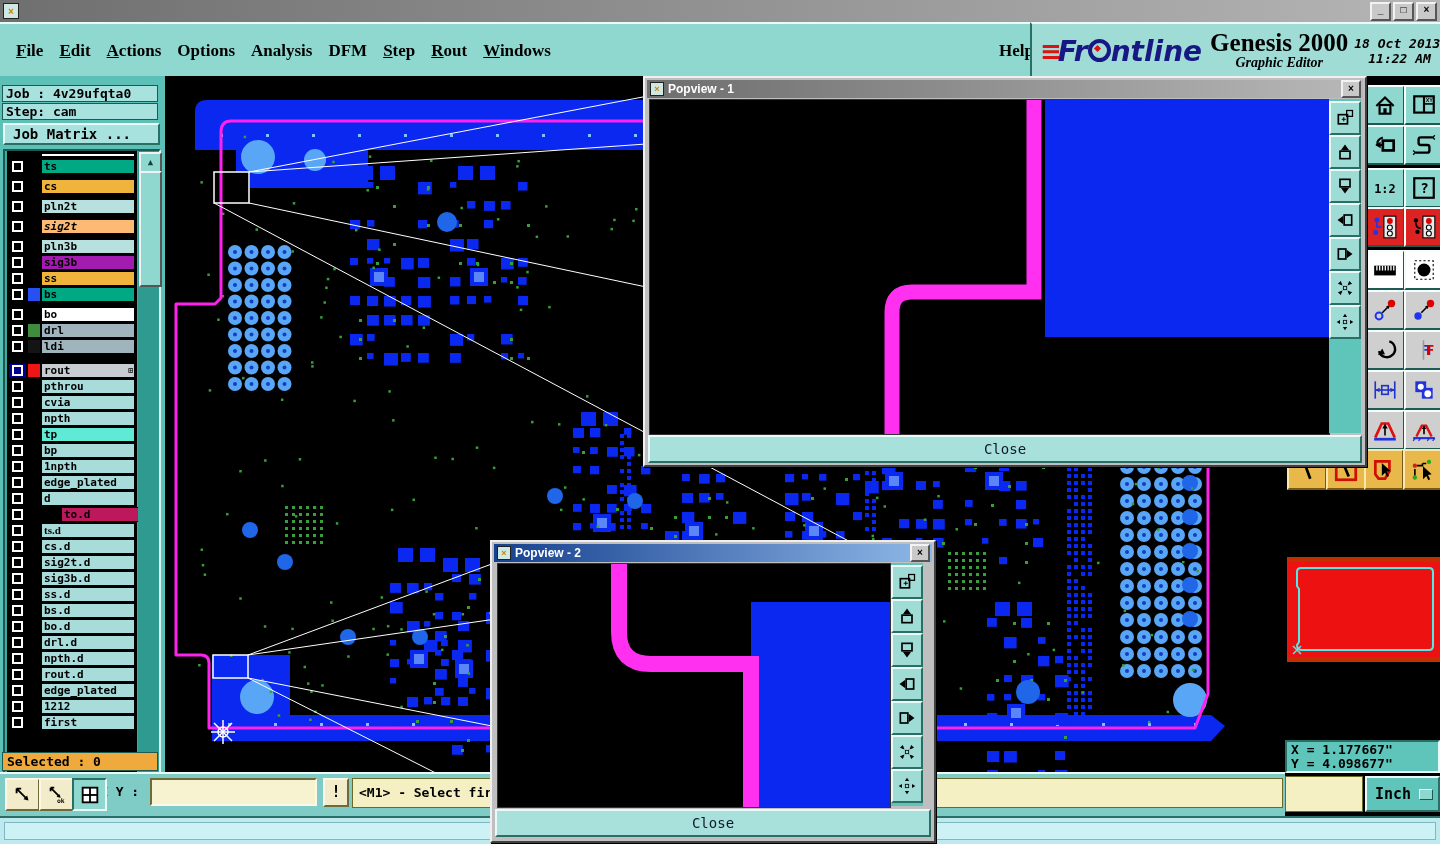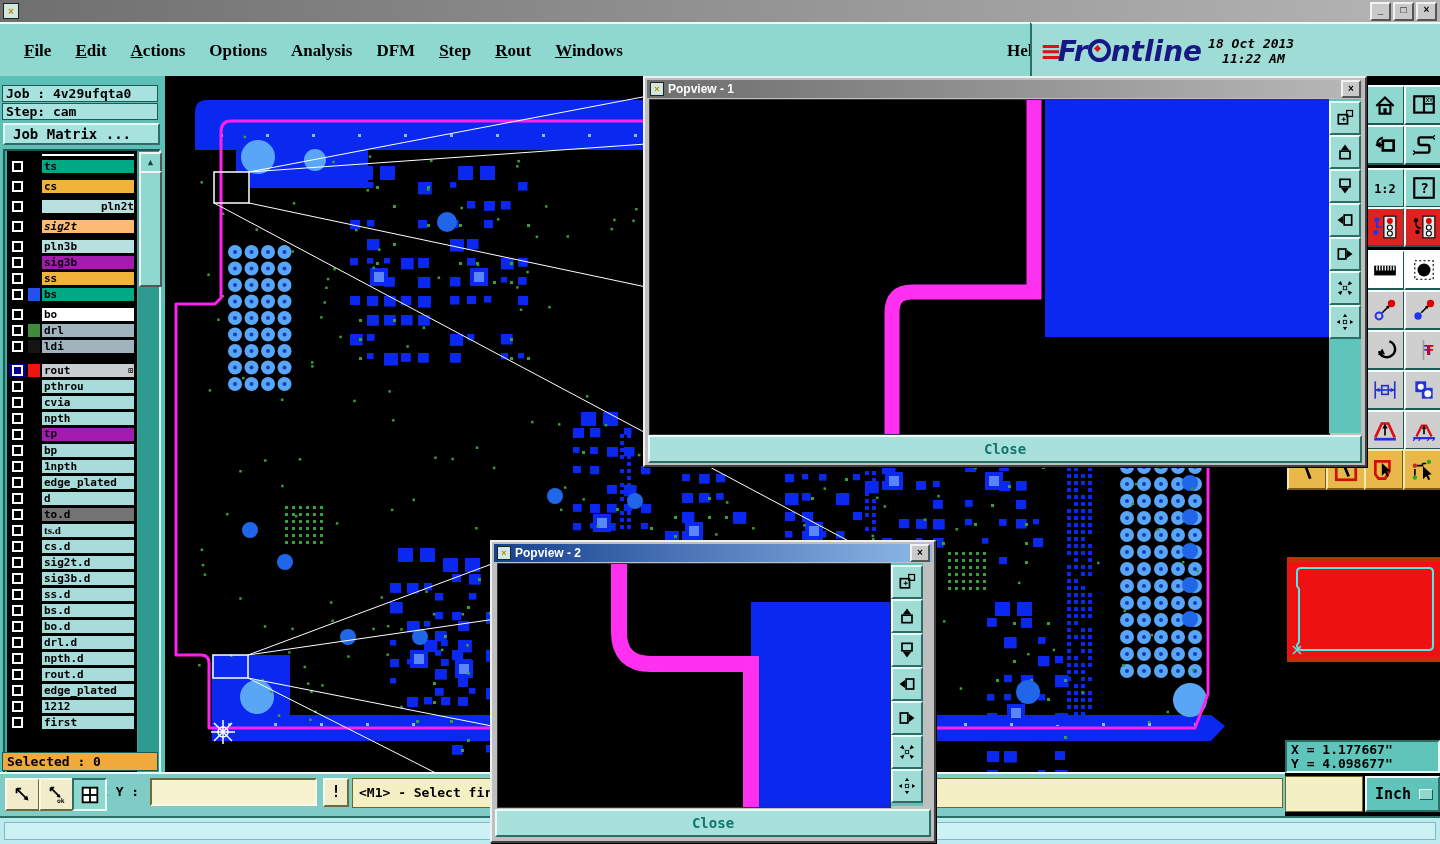--- a/index.html
+++ b/index.html
@@ -14,21 +14,21 @@
             font-family:"Liberation Sans",sans-serif;border-bottom:1px solid #3a3a3a;}
   .appicon{width:14px;height:14px;background:#cfe9e2;border:1px solid #222;margin:0 4px 0 3px;
            display:flex;align-items:center;justify-content:center;color:#c98300;font-size:10px;font-weight:bold;}
   .winbtn{width:17px;height:15px;background:#c9c9c9;color:#000;font-size:10px;line-height:12px;
           text-align:center;margin-left:2px;font-family:"Liberation Sans",sans-serif;}
   #winbtns{margin-left:auto;margin-right:3px;display:flex;}
   
   #menubar{left:0;top:22px;width:1440px;height:54px;background:#8fd8d0;border-top:2px solid #eafaf7;
            border-bottom:2px solid #2a6e66;display:flex;align-items:center;}
   .menu-item{font-family:"Liberation Serif",serif;font-weight:bold;font-size:17px;color:#000;
-             margin-left:24px;cursor:default;}
+             margin-left:16px;cursor:default;}
   .menu-item .u{text-decoration:underline;}
   #help-menu{position:absolute;left:983px;top:0;height:100%;display:flex;align-items:center;}
   #brand{left:1030px;top:22px;width:410px;height:54px;background:#9fdcd6;border-left:2px solid #2a6e66;
          border-top:2px solid #eafaf7;border-bottom:2px solid #2a6e66;display:flex;align-items:center;}
   #flogo{display:flex;align-items:center;margin-left:8px;}
   .flines{color:#dd1111;font-weight:bold;font-style:italic;font-size:26px;letter-spacing:-2px;margin-right:-2px;font-family:"DejaVu Sans",sans-serif;}
   #fname{font-family:"DejaVu Sans",sans-serif;font-weight:bold;font-style:italic;font-size:28px;color:#181884;}
   .fo{display:inline-block;width:15px;height:15px;border:4px solid #181884;border-radius:50%;position:relative;top:1px;}
   .fo i{position:absolute;left:3px;top:3px;width:5px;height:5px;background:#dd1111;transform:rotate(45deg);}
   #gen{margin-left:8px;text-align:center;}
@@ -93,21 +93,21 @@
           color:#fff;font-weight:bold;font-size:12px;font-family:"Liberation Sans",sans-serif;}
   .ptitle.gray{background:linear-gradient(90deg,#6e6e6e,#b8b8b8);}
   .ptitle.blue{background:linear-gradient(90deg,#16418f,#8fb8e8);}
   .pclose{margin-left:auto;margin-right:2px;width:16px;height:14px;background:#c9c9c9;color:#000;
           font-size:10px;font-weight:bold;text-align:center;line-height:13px;font-family:"Liberation Sans",sans-serif;}
   .pcanvas{position:absolute;background:#000;border:1px solid #333;}
   .ptoolcol{position:absolute;background:#5fc4ba;}
   .pbtn{position:absolute;left:2px;width:28px;height:30px;background:#9fdcd6;display:flex;align-items:center;justify-content:center;}
   .pbtn svg{width:20px;height:20px;}
   .pclosebar{position:absolute;background:#a8e0dc;display:flex;align-items:center;justify-content:center;
-             font-weight:bold;font-size:14px;color:#0f766e;}
+             font-weight:normal;font-size:14px;color:#0f172a;}
 </style>
 </head>
 <body>
 
 <div id="titlebar" class="abs">
   <div class="appicon">×</div>
   <div id="winbtns">
     <div class="winbtn graised">_</div>
     <div class="winbtn graised">□</div>
     <div class="winbtn graised">×</div>
@@ -126,20 +126,24 @@
       <span class="menu-item"><span class="u">R</span>out</span>
       <span class="menu-item"><span class="u">W</span>indows</span>
     </div>
   <div id="help-menu" class="menu-item">Help</div>
 </div>
 <div id="brand" class="abs">
   <div id="flogo">
     <span class="flines">≡</span>
     <span id="fname">Fr<span class="fo"><i></i></span>ntline</span>
   </div>
+  <div id="gen">
+    <div class="prod">Genesis 2000</div>
+    <div class="sub">Graphic Editor</div>
+  </div>
   <div id="dt"><span>18 Oct 2013</span><br><span style="margin-left:14px;">11:22 AM</span></div>
 </div>
 
 <div id="sidebar" class="abs">
   <div class="sbbar abs" style="top:9px;">Job : 4v29ufqta0</div>
   <div class="sbbar abs" style="top:27px;">Step: cam</div>
   <div id="matrixbtn" class="abs raised">Job Matrix ...</div>
   <div id="layerpanel" class="abs">
     <div id="layerlist">
         <div class="lrow" style="top: 2px; height: 4px;">
@@ -152,21 +156,21 @@
           <div class="sw" style="background: rgb(0, 0, 0);"></div>
           <div class="nm" style="background: rgb(0, 168, 132);">ts</div>
         </div>
         <div class="lrow" style="top: 28px; padding-left: 24px;">
           <div class="cb">
             <i></i>
           </div>
           <div class="sw" style="background: rgb(0, 0, 0);"></div>
           <div class="nm" style="background: rgb(240, 180, 60);">cs</div>
         </div>
-        <div class="lrow" style="top: 48px; text-align: right;">
+        <div class="lrow" style="top: 48px;">
           <div class="cb">
             <i></i>
           </div>
           <div class="sw" style="background: rgb(0, 0, 0);"></div>
           <div class="nm" style="background: rgb(184, 224, 222);">pln2t</div>
         </div>
         <div class="lrow" style="top: 68px;">
           <div class="cb">
             <i></i>
           </div>
@@ -248,21 +252,21 @@
             <i></i>
           </div>
           <div class="sw" style="background: rgb(0, 0, 0);"></div>
           <div class="nm" style="background: rgb(168, 220, 218);">npth</div>
         </div>
         <div class="lrow" style="top: 276px;">
           <div class="cb">
             <i></i>
           </div>
           <div class="sw" style="background: rgb(0, 0, 0);"></div>
-          <div class="nm" style="background: #a21caf; font-family: Liberation Mono, monospace;">tp</div>
+          <div class="nm" style="background: #5eead4;">tp</div>
         </div>
         <div class="lrow" style="top: 292px;">
           <div class="cb">
             <i></i>
           </div>
           <div class="sw" style="background: rgb(0, 0, 0);"></div>
           <div class="nm" style="background: rgb(168, 220, 218);">bp</div>
         </div>
         <div class="lrow" style="top: 308px;">
           <div class="cb">
@@ -283,21 +287,21 @@
             <i></i>
           </div>
           <div class="sw" style="background: rgb(0, 0, 0);"></div>
           <div class="nm" style="background: rgb(168, 220, 218);">d</div>
         </div>
         <div class="lrow" style="top: 356px;">
           <div class="cb">
             <i></i>
           </div>
           <div class="sw" style="background: rgb(0, 0, 0);"></div>
-          <div class="nm" style="background: #737373;">to.d</div>
+          <div class="nm" style="background: #be185d; margin-left: 20px;">to.d</div>
         </div>
         <div class="lrow" style="top: 372px;">
           <div class="cb">
             <i></i>
           </div>
           <div class="sw" style="background: rgb(0, 0, 0);"></div>
           <div class="nm" style="background: rgb(168, 220, 218); font-family: Liberation Serif, serif;">ts.d</div>
         </div>
         <div class="lrow" style="top: 388px;">
           <div class="cb">

